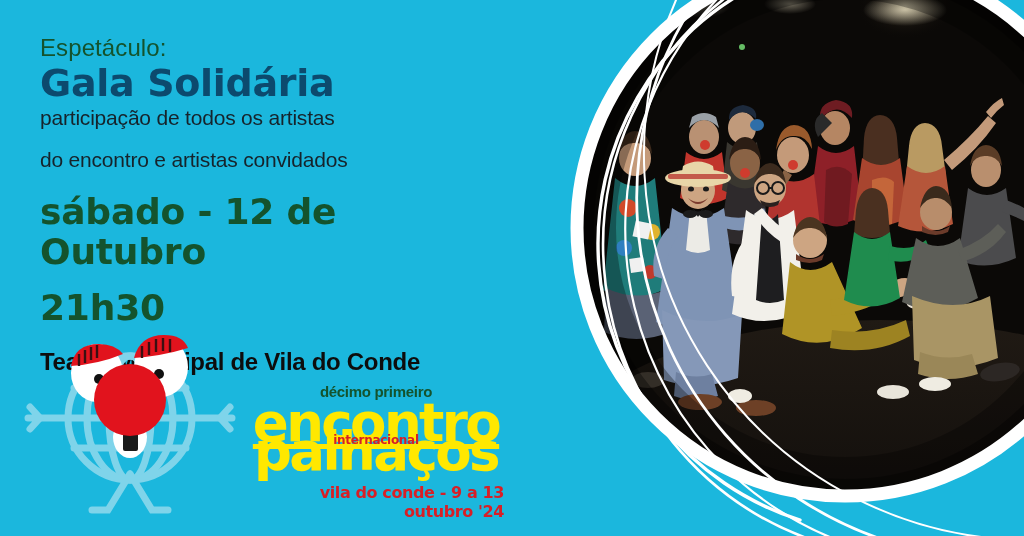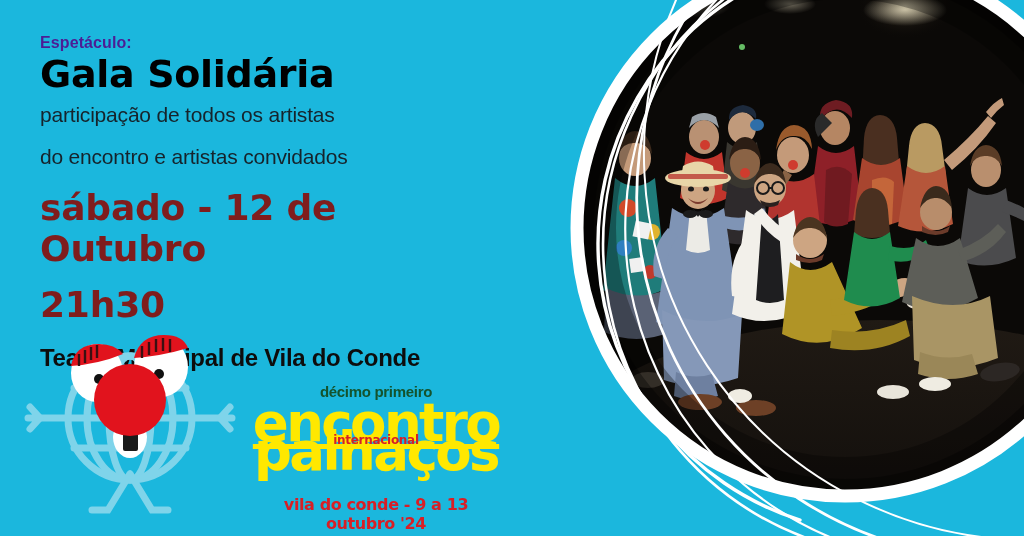--- a/index.html
+++ b/index.html
@@ -26,44 +26,43 @@
 
   .photo-stage { fill:#0b0907; }
 
   
   #text-block {
     position:absolute;
     left:40px; top:34px;
     width:470px;
   }
   .lbl-espetaculo {
-    color:#4c1d95;
-    font-size:16px;
-    font-weight:bold;
+    color:#14532d;
+    font-size:24px;
+    font-weight:normal;
     letter-spacing:0.1px;
     line-height:1.18;
   }
   .title-gala {
-    color:#000000;
+    color:#0c4a6e;
     font-size:38px;
     font-weight:bold;
     line-height:1.1;
     letter-spacing:-0.3px;
     margin-top:1px;
     font-family:"DejaVu Sans", sans-serif;
   }
   .subtitle {
     color:#16232b;
     font-size:21px;
     line-height:1.23;
-    margin-top:6px;
     letter-spacing:-0.2px;
   }
   .datebig {
-    color:#7f1d1d;
+    color:#14532d;
     font-size:36px;
     font-weight:bold;
     line-height:1.12;
     letter-spacing:-0.2px;
     margin-top:19px;
     font-family:"DejaVu Sans", sans-serif;
   }
   .venue {
     color:#0d0d0d;
     font-size:24px;
@@ -122,27 +121,28 @@
     top:42px;
     color:#ffe800;
     font-size:53px;
     font-weight:bold;
     letter-spacing:-2.6px;
     line-height:1;
     z-index:2;
     font-family:"DejaVu Sans", sans-serif;
   }
   .logo-vila {
-    top:112px;
+    top:100px;
     color:#d81f26;
     font-size:16px;
     font-weight:bold;
     letter-spacing:-0.4px;
     z-index:3;
     font-family:"DejaVu Sans", sans-serif;
+    text-align:right;
   }
 </style>
 </head>
 <body>
 
 <div id="poster">
 
   <div id="medallion-layer">
     <svg viewBox="0 0 1024 536" xmlns="http://www.w3.org/2000/svg">
       <defs>

